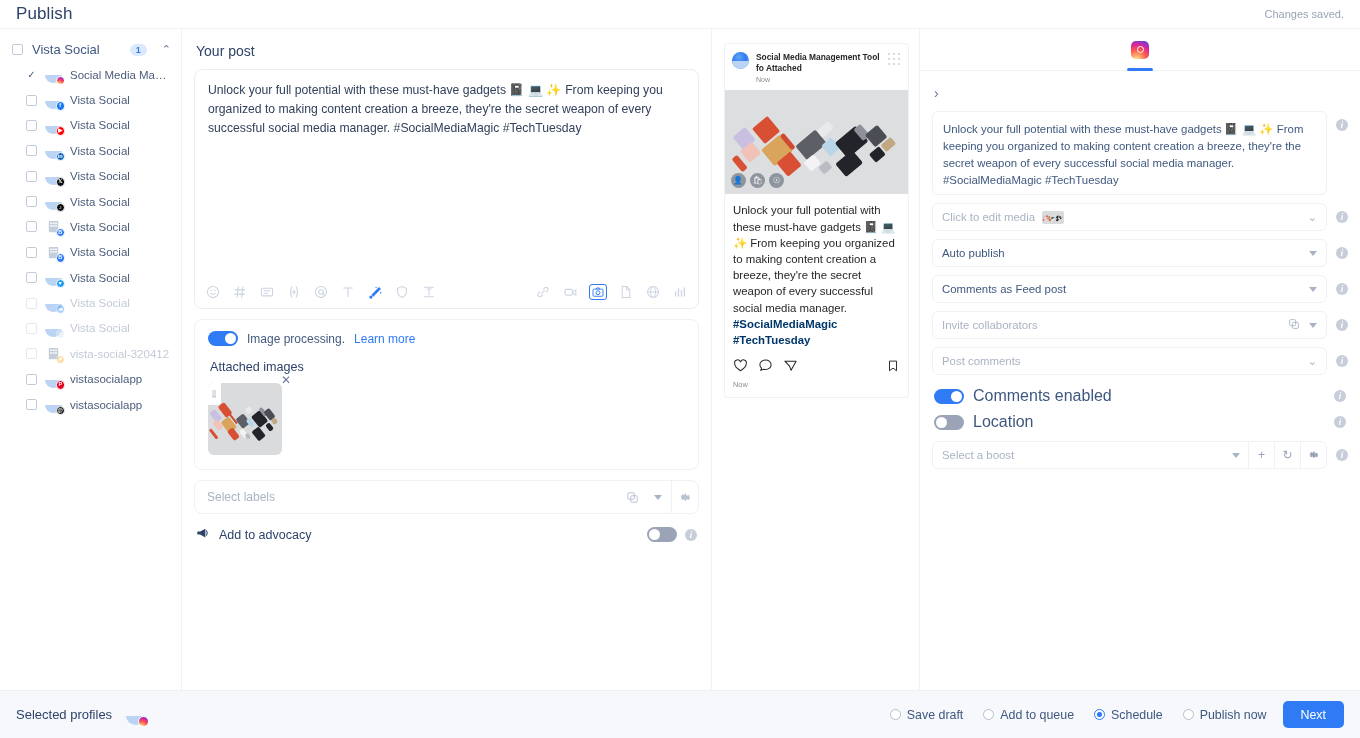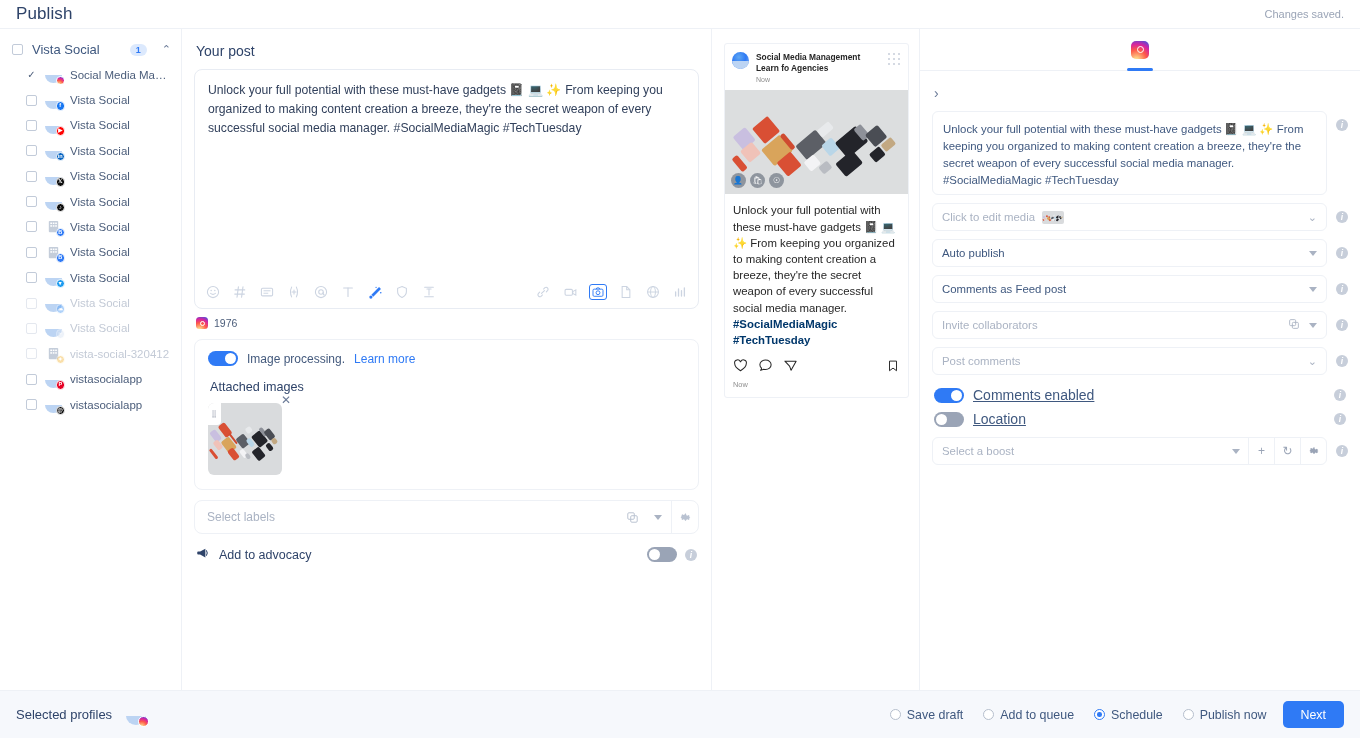--- a/index.html
+++ b/index.html
@@ -178,21 +178,21 @@
     display:flex;align-items:center;min-height:28px;padding:0 9px;font-size:11.4px;color:#3f587f;
   }
   .rfield.area{ display:block;padding:9px 10px 5px 10px;line-height:1.5;min-height:56px; }
   .rfield .ph{ color:#aab3c3; }
   .rcount{ text-align:right;font-size:9.6px;color:#8795ad;padding-top:3px; }
   .rbox .info-i{ margin:8px 0 0 9px; }
   .rdd{ margin-left:auto;display:flex;align-items:center;gap:9px;color:#aab3c3; }
   .dcaret{ width:0;height:0;border-left:4px solid transparent;border-right:4px solid transparent;border-top:5px solid #aab3c3; }
   .chevd{ font-size:11px;color:#aab3c3; }
   .tgrow{ display:flex;align-items:center;gap:9px;padding:4px 0 4px 2px; }
-  .tgrow .lb{ font-size:14px;color:#3f587f;text-decoration:underline; }
+  .tgrow .lb{ font-size:16px;color:#3f587f; }
   .tgrow .info-i{ margin-left:auto;margin-right:2px; }
   .boostrow{ display:flex;align-items:center;margin-top:6px; }
   .boostfield{ flex:1;border:1px solid #eef1f6;border-radius:6px;height:28px;display:flex;align-items:center;font-size:11.4px; }
   .bf-ph{ flex:1;padding-left:9px;color:#aab3c3; }
   .bf-ic{ width:26px;height:28px;display:flex;align-items:center;justify-content:center;color:#9aa4b6;border-left:1px solid #eef1f6;cursor:pointer;font-size:12px; }
   .bf-caret{ width:24px;display:flex;align-items:center;justify-content:center; }
   .media-thumb{
     width:22px;height:13px;border-radius:2px;background:#d9dbdd;margin-left:7px;position:relative;overflow:hidden;flex:none;
   }
   .media-thumb .gx{ position:absolute;border-radius:1px;transform:rotate(-40deg); }
@@ -464,26 +464,20 @@
                   <line x1="6.3" y1="12.6" x2="6.3" y2="4.6"></line>
                   <line x1="9.7" y1="12.6" x2="9.7" y2="6.6"></line>
                   <line x1="13" y1="12.6" x2="13" y2="3.4"></line>
                 </g>
               </svg>
             </span>
         </div>
       </div>
     </div>
 
-    <div class="charrow">
-      <span class="ig-dot">
-          <i></i>
-        </span>
-      <span class="charcount">1976</span>
-    </div>
 
     <div class="attach-card">
       <div class="imgproc">
         <span class="tg on">
             <span class="knob"></span>
           </span>
         <span>Image processing.</span>
         <span class="lrn">Learn more</span>
       </div>
       <div class="att-title">Attached images</div>
@@ -545,21 +539,21 @@
         <span class="info-i">i</span>
       </span>
     </div>
   </div>
 
   <div class="preview">
     <div class="ig-card">
       <div class="ig-head">
         <span class="ig-av"></span>
         <span class="ig-nm">
-          <span>Social Media Management Learn fo Agencies</span>
+          <span>Social Media Management Tool fo Attached</span>
           <span class="ig-now" style="display:block">Now</span>
         </span>
         <span class="grid-ic">
             <i></i>
             <i></i>
             <i></i>
             <i></i>
             <i></i>
             <i></i>
             <i></i>

